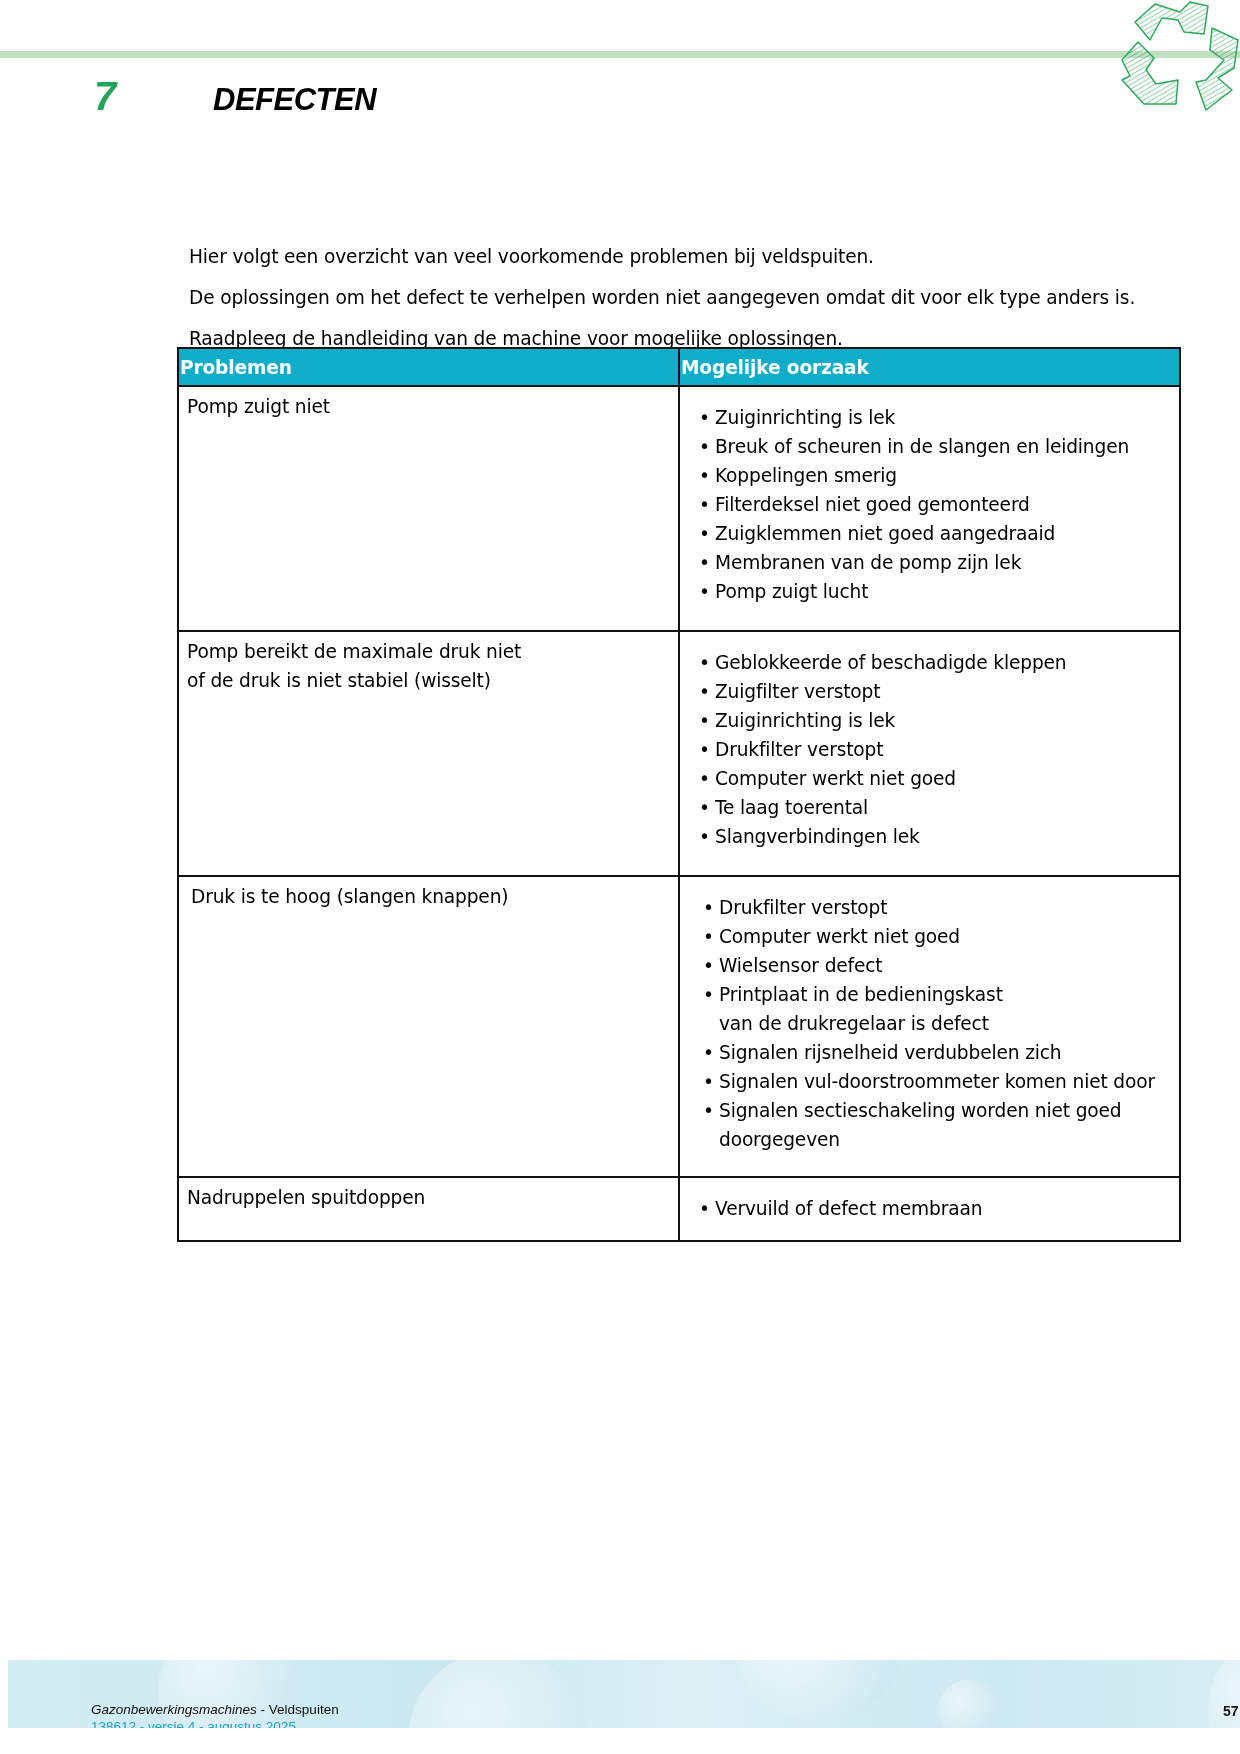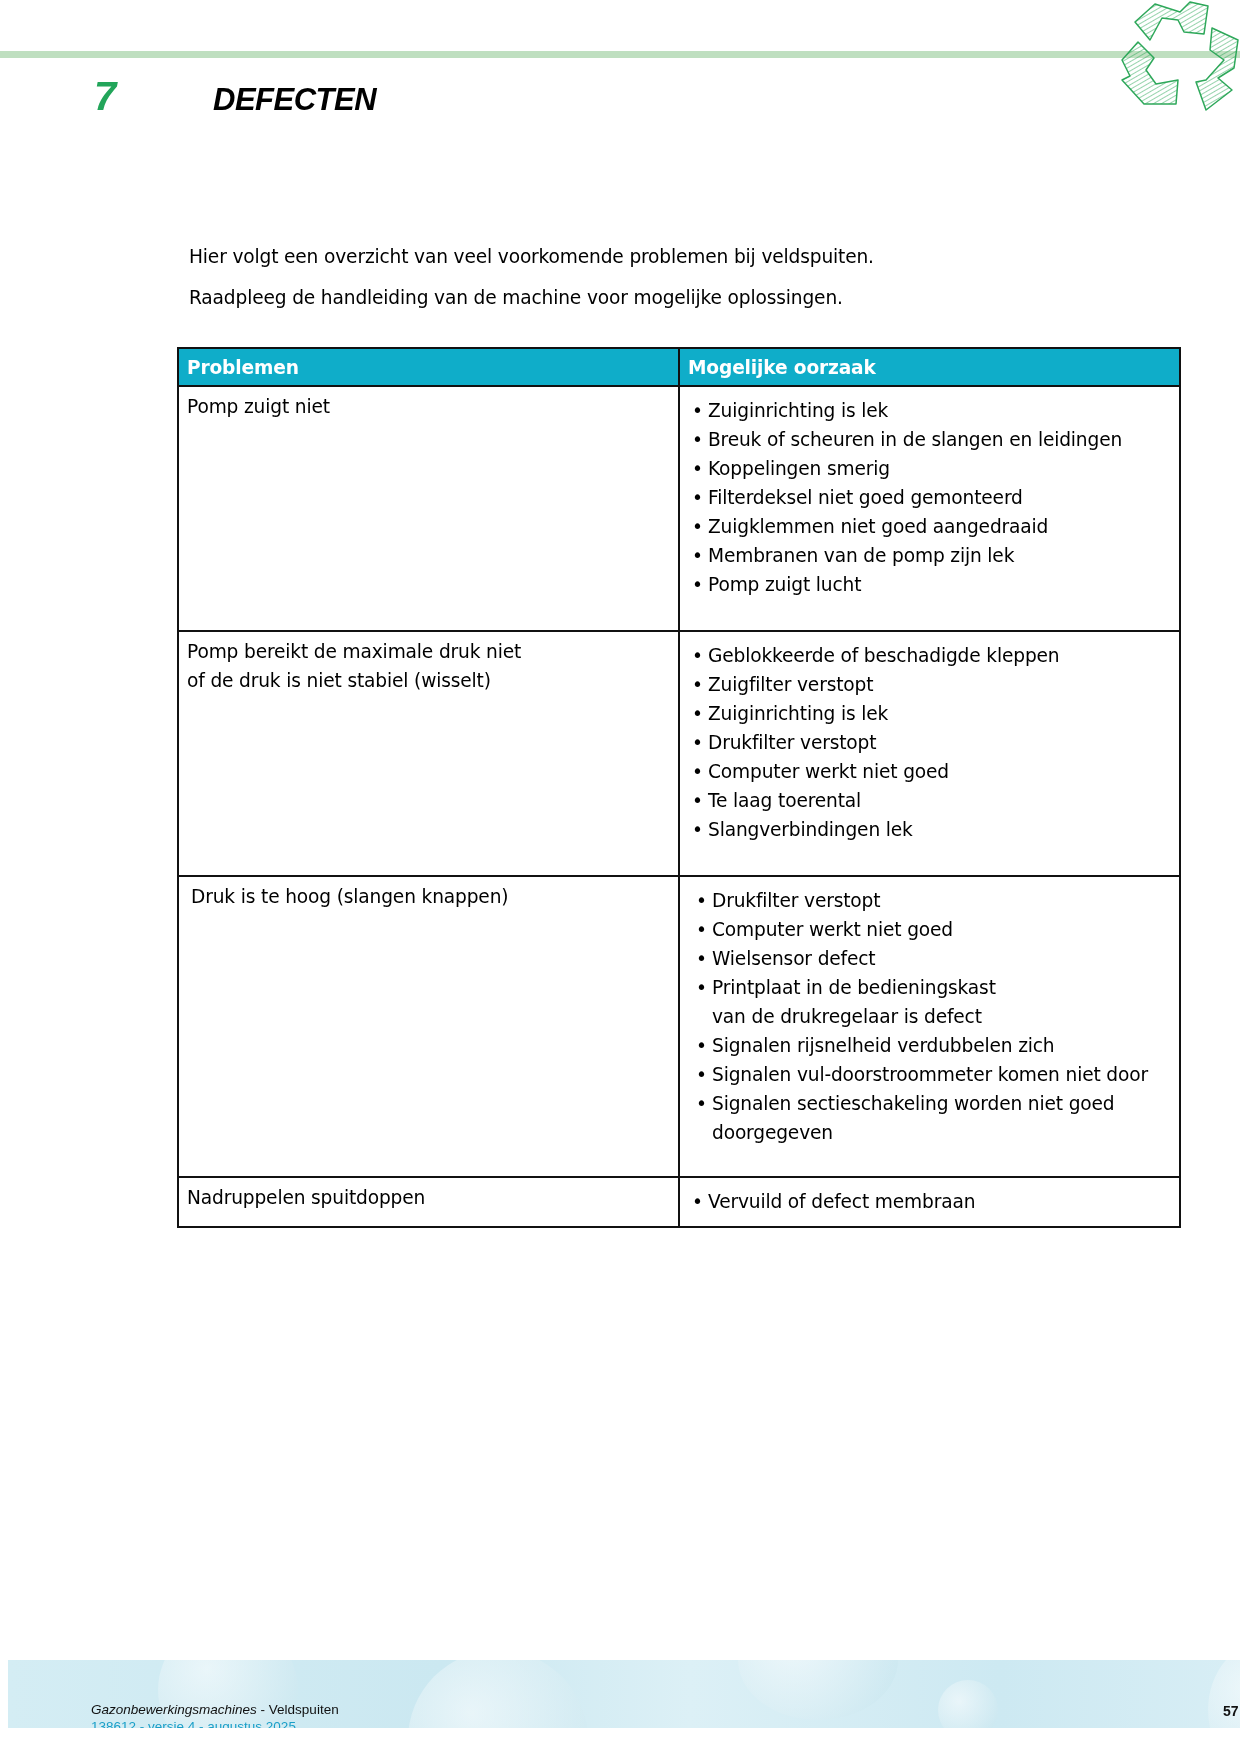--- a/index.html
+++ b/index.html
@@ -63,30 +63,30 @@
       border: 2px solid #111;
       vertical-align: top;
       text-align: left;
       width: 50%;
     }
     table.defects th {
       background: #0fadc9;
       color: #fff;
       font-weight: bold;
       height: 36px;
-      padding: 0 8px;
+      padding: 0 1px;
       vertical-align: middle;
       font-size: 18.6px;
     }
     table.defects td {
       padding: 5px 8px 6px 8px;
       line-height: 29px;
     }
     td.problem span { display: block; }
-    ul.causes { list-style: none; margin: 4px; padding: 0; }
+    ul.causes { list-style: none; margin: 11px; padding: 0; }
     ul.causes li { padding-left: 16px; position: relative; }
     ul.causes li::before {
       content: "\2022";
       position: absolute;
       left: 0; top: 0;
     }
     ul.causes li span { display: block; }
     tr.r1 td { height: 232px; }
     tr.r2 td { height: 232px; }
     tr.r3 td { height: 288px; padding-left: 12px; }
@@ -145,20 +145,21 @@
     <path d="M112,28 L138,40 L134,68 L118,78 L132,90 L106,110 L96,82 L106,80 L124,60 L110,50 Z"></path>
     <path d="M38,42 L22,60 L30,76 L22,80 L44,104 L76,104 L78,80 L56,84 L46,70 L54,58 Z"></path>
   </g>
 </svg>
 
 <div class="chapter-num">7</div>
 <div class="chapter-title">DEFECTEN</div>
 
 <div class="intro">
   <p>Hier volgt een overzicht van veel voorkomende problemen bij veldspuiten.</p>
+  <p>De oplossingen om het defect te verhelpen worden niet aangegeven omdat dit voor elk type anders is.</p>
   <p>Raadpleeg de handleiding van de machine voor mogelijke oplossingen.</p>
 </div>
 
 <table class="defects">
   <thead>
     <tr>
       <th>Problemen</th>
       <th>Mogelijke oorzaak</th>
     </tr>
   </thead>

